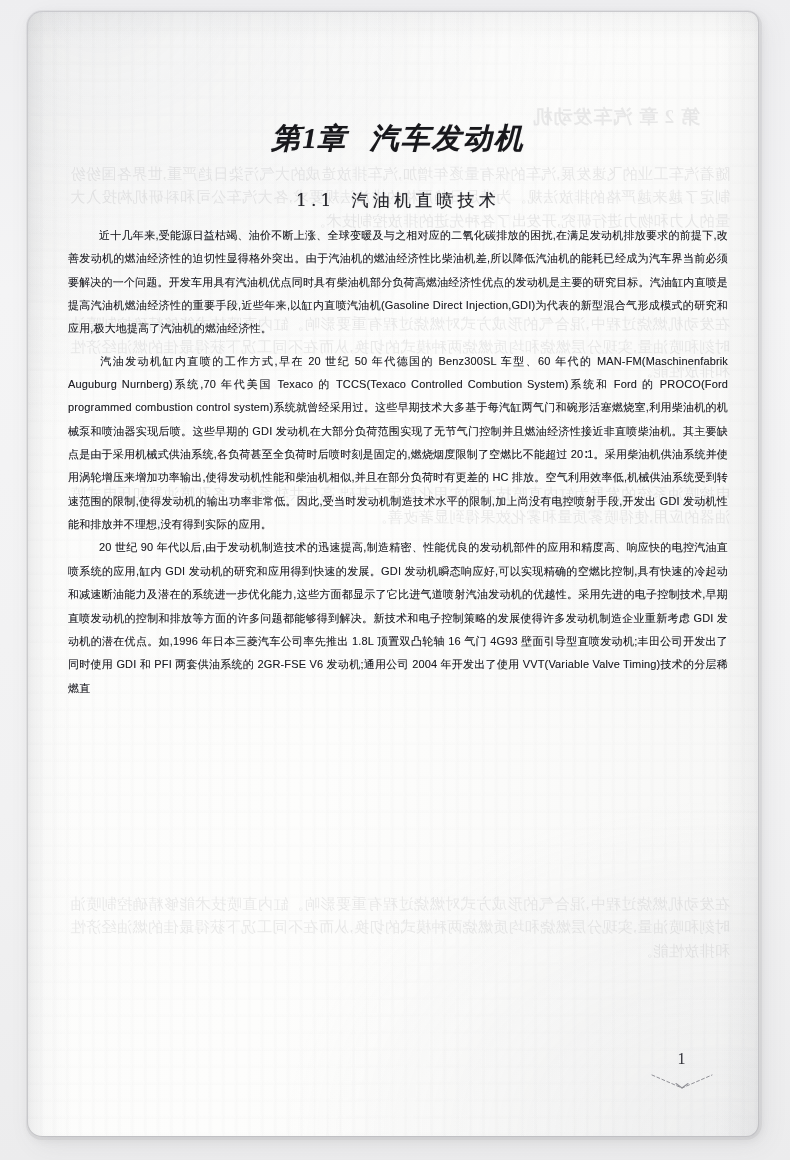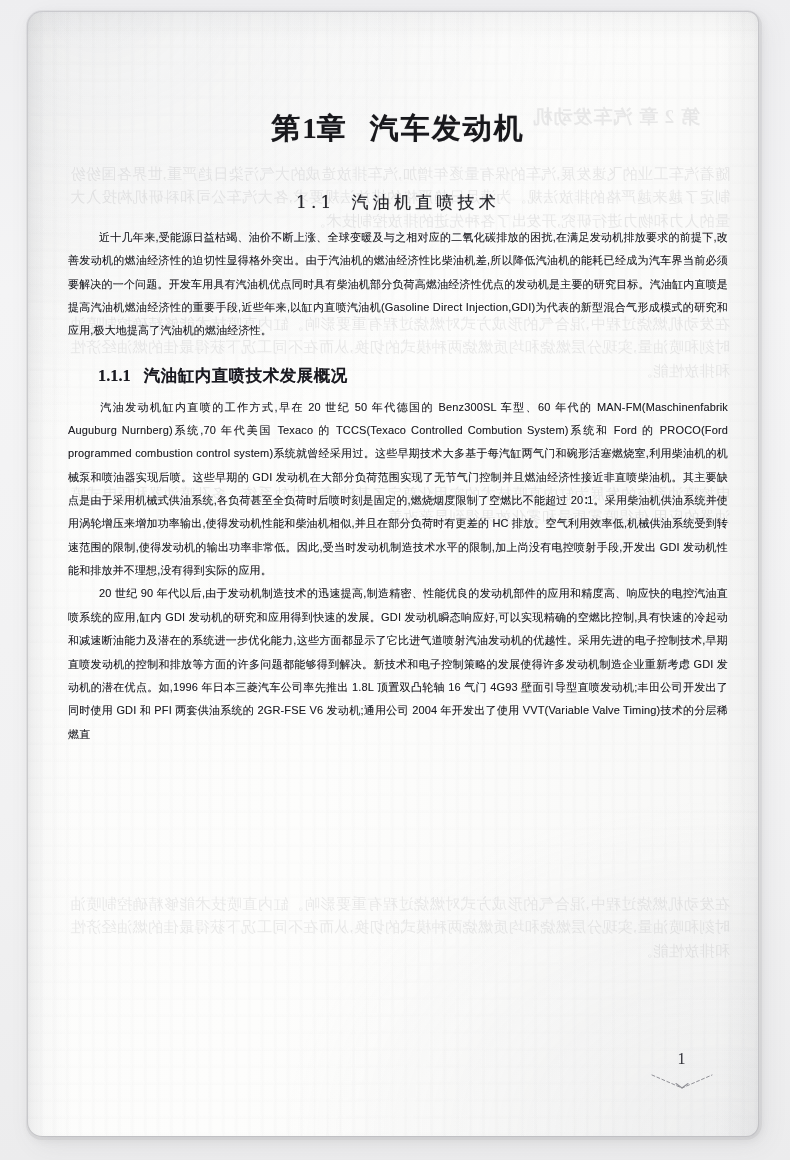--- a/index.html
+++ b/index.html
@@ -106,29 +106,30 @@
     position: absolute;
     left: 40px;
     top: 0;
     width: 660px;
     height: 1124px;
     z-index: 3;
     color: #1d1d22;
   }
 
   .chapter-title {
-    margin: 12px;
-    padding-top: 85px;
+    margin: 0;
+    padding-top: 107px;
     text-align: center;
     font-family: "DejaVu Sans", "Liberation Sans", sans-serif;
     font-weight: bold;
     font-size: 29px;
     letter-spacing: 2px;
     color: #18181c;
     text-shadow: 0 0 0.7px rgba(40,40,48,0.55);
+    font-style: italic;
   }
   .chapter-title .num-latin {
     font-family: "Liberation Serif", "DejaVu Serif", serif;
     letter-spacing: 0;
   }
   .chapter-title .gap { display: inline-block; width: 22px; }
 
   .section-title {
     margin: 0;
     padding-top: 30px;
@@ -233,23 +234,20 @@
       <h1 class="chapter-title">
         <span>第</span><span class="num-latin">1</span><span>章</span><span class="gap"></span><span>汽车发动机</span>
       </h1>
 
       <h2 class="section-title">
         <span class="num-latin">1.1</span><span class="gap"></span><span>汽油机直喷技术</span>
       </h2>
 
       <p class="body-para first"><span class="indent"></span><span>近十几年来,受能源日益枯竭、油价不断上涨、全球变暖及与之相对应的二氧化碳排放的困扰,在满足发动机排放要求的前提下,改善发动机的燃油经济性的迫切性显得格外突出。由于汽油机的燃油经济性比柴油机差,所以降低汽油机的能耗已经成为汽车界当前必须要解决的一个问题。开发车用具有汽油机优点同时具有柴油机部分负荷高燃油经济性优点的发动机是主要的研究目标。汽油缸内直喷是提高汽油机燃油经济性的重要手段,近些年来,以缸内直喷汽油机(Gasoline Direct Injection,GDI)为代表的新型混合气形成模式的研究和应用,极大地提高了汽油机的燃油经济性。</span></p>
 
-      <h3 class="subsection-title">
-        <span class="num-latin">1.1.1</span><span class="gap"></span><span>汽油缸内直喷技术发展概况</span>
-      </h3>
 
       <p class="body-para after-sub"><span class="indent"></span><span>汽油发动机缸内直喷的工作方式,早在 20 世纪 50 年代德国的 Benz300SL 车型、60 年代的 MAN-FM(Maschinenfabrik Auguburg Nurnberg)系统,70 年代美国 Texaco 的 TCCS(Texaco Controlled Combution System)系统和 Ford 的 PROCO(Ford programmed combustion control system)系统就曾经采用过。这些早期技术大多基于每汽缸两气门和碗形活塞燃烧室,利用柴油机的机械泵和喷油器实现后喷。这些早期的 GDI 发动机在大部分负荷范围实现了无节气门控制并且燃油经济性接近非直喷柴油机。其主要缺点是由于采用机械式供油系统,各负荷甚至全负荷时后喷时刻是固定的,燃烧烟度限制了空燃比不能超过 20∶1。采用柴油机供油系统并使用涡轮增压来增加功率输出,使得发动机性能和柴油机相似,并且在部分负荷时有更差的 HC 排放。空气利用效率低,机械供油系统受到转速范围的限制,使得发动机的输出功率非常低。因此,受当时发动机制造技术水平的限制,加上尚没有电控喷射手段,开发出 GDI 发动机性能和排放并不理想,没有得到实际的应用。</span></p>
 
       <p class="body-para"><span class="indent"></span><span>20 世纪 90 年代以后,由于发动机制造技术的迅速提高,制造精密、性能优良的发动机部件的应用和精度高、响应快的电控汽油直喷系统的应用,缸内 GDI 发动机的研究和应用得到快速的发展。GDI 发动机瞬态响应好,可以实现精确的空燃比控制,具有快速的冷起动和减速断油能力及潜在的系统进一步优化能力,这些方面都显示了它比进气道喷射汽油发动机的优越性。采用先进的电子控制技术,早期直喷发动机的控制和排放等方面的许多问题都能够得到解决。新技术和电子控制策略的发展使得许多发动机制造企业重新考虑 GDI 发动机的潜在优点。如,1996 年日本三菱汽车公司率先推出 1.8L 顶置双凸轮轴 16 气门 4G93 壁面引导型直喷发动机;丰田公司开发出了同时使用 GDI 和 PFI 两套供油系统的 2GR-FSE V6 发动机;通用公司 2004 年开发出了使用 VVT(Variable Valve Timing)技术的分层稀燃直</span></p>
 
     </div>
 
     <div class="folio-wrap">
       <div class="folio-num">1</div>
       <svg class="folio-ornament" viewBox="0 0 62 16">

